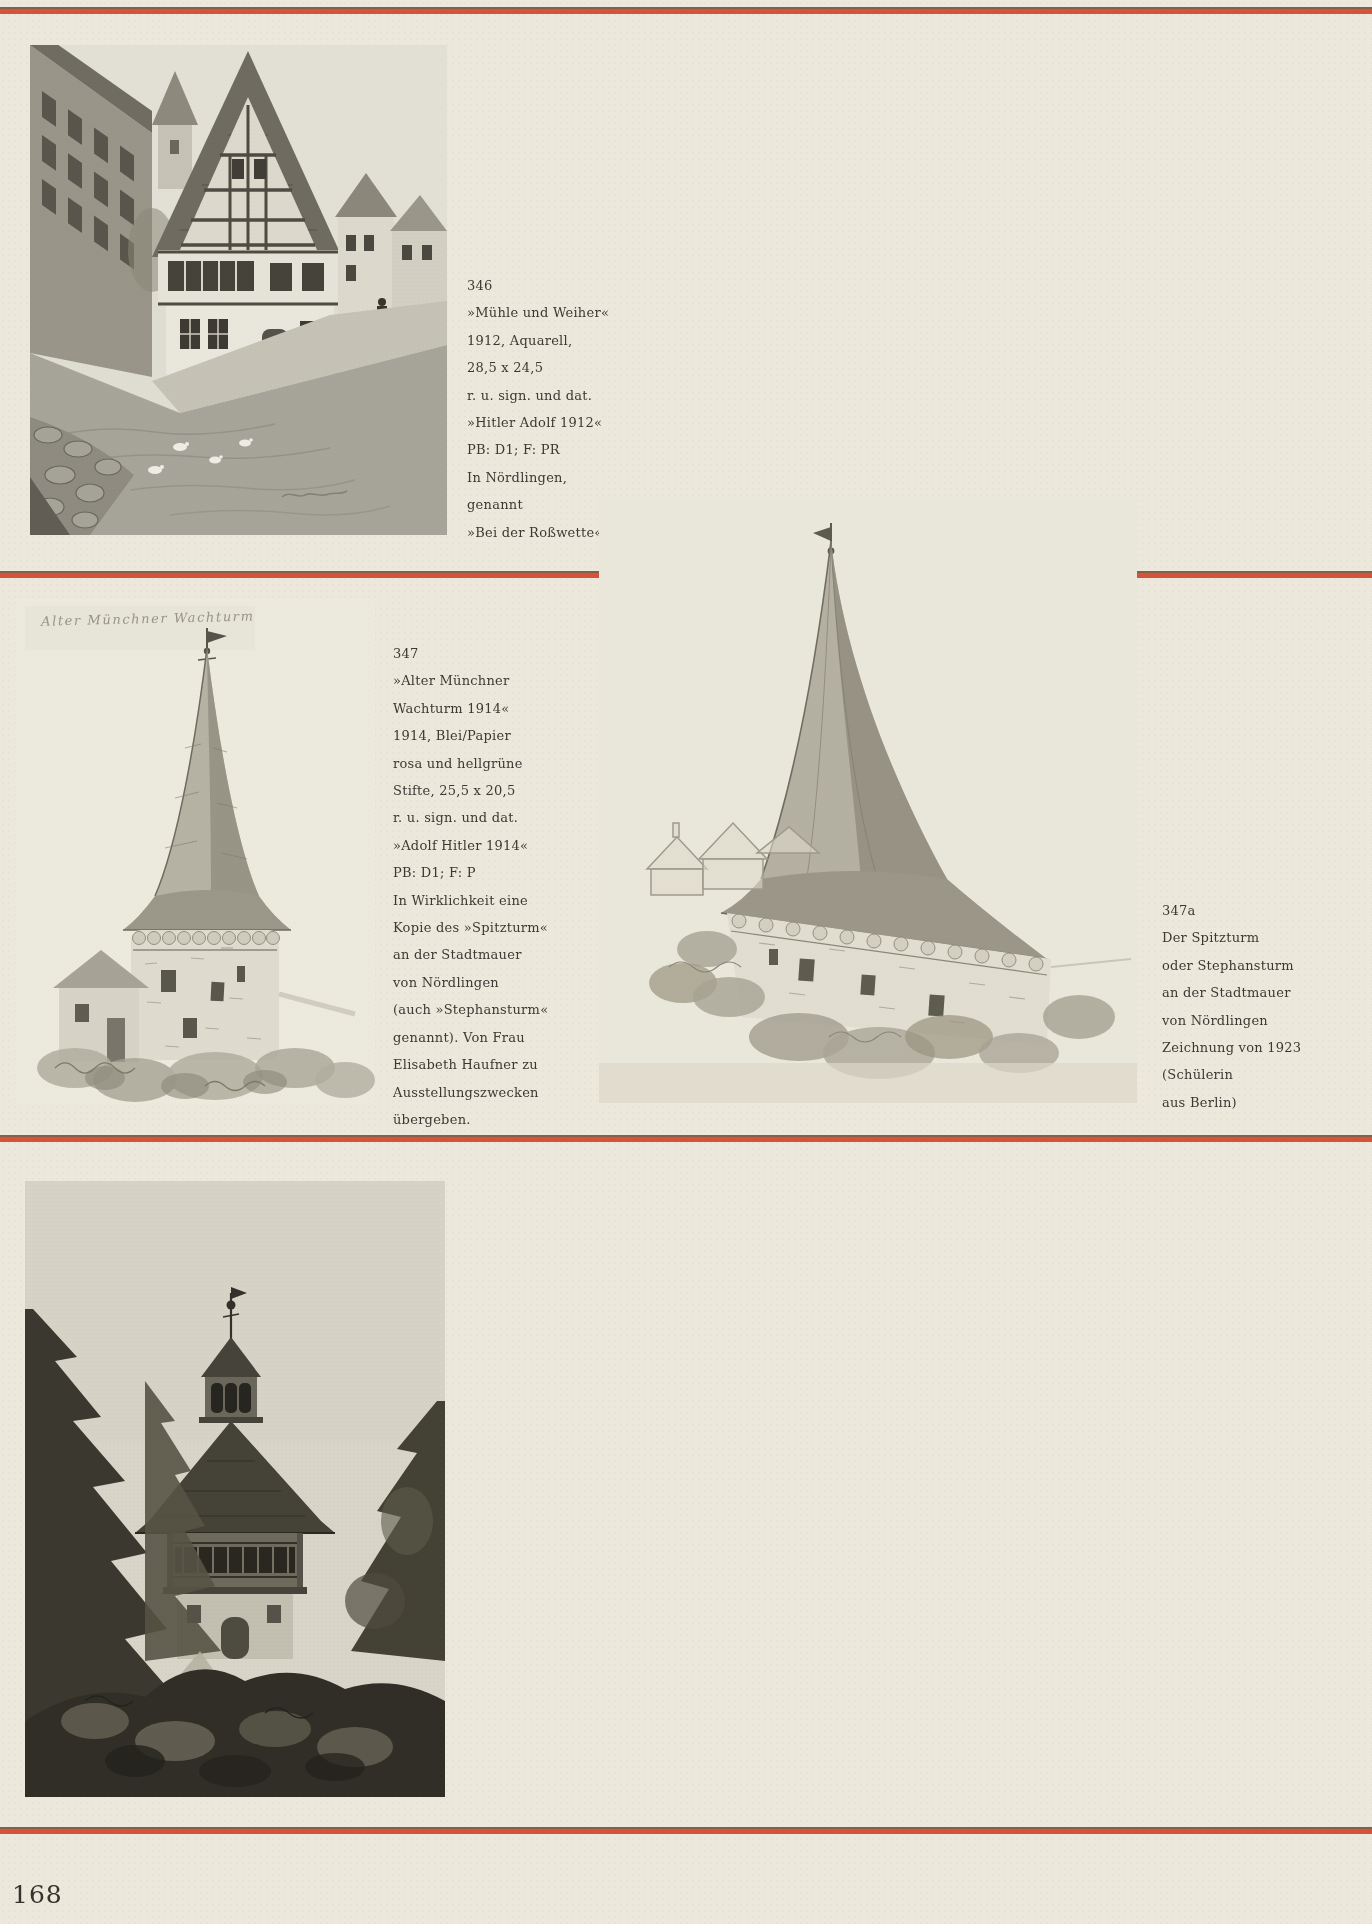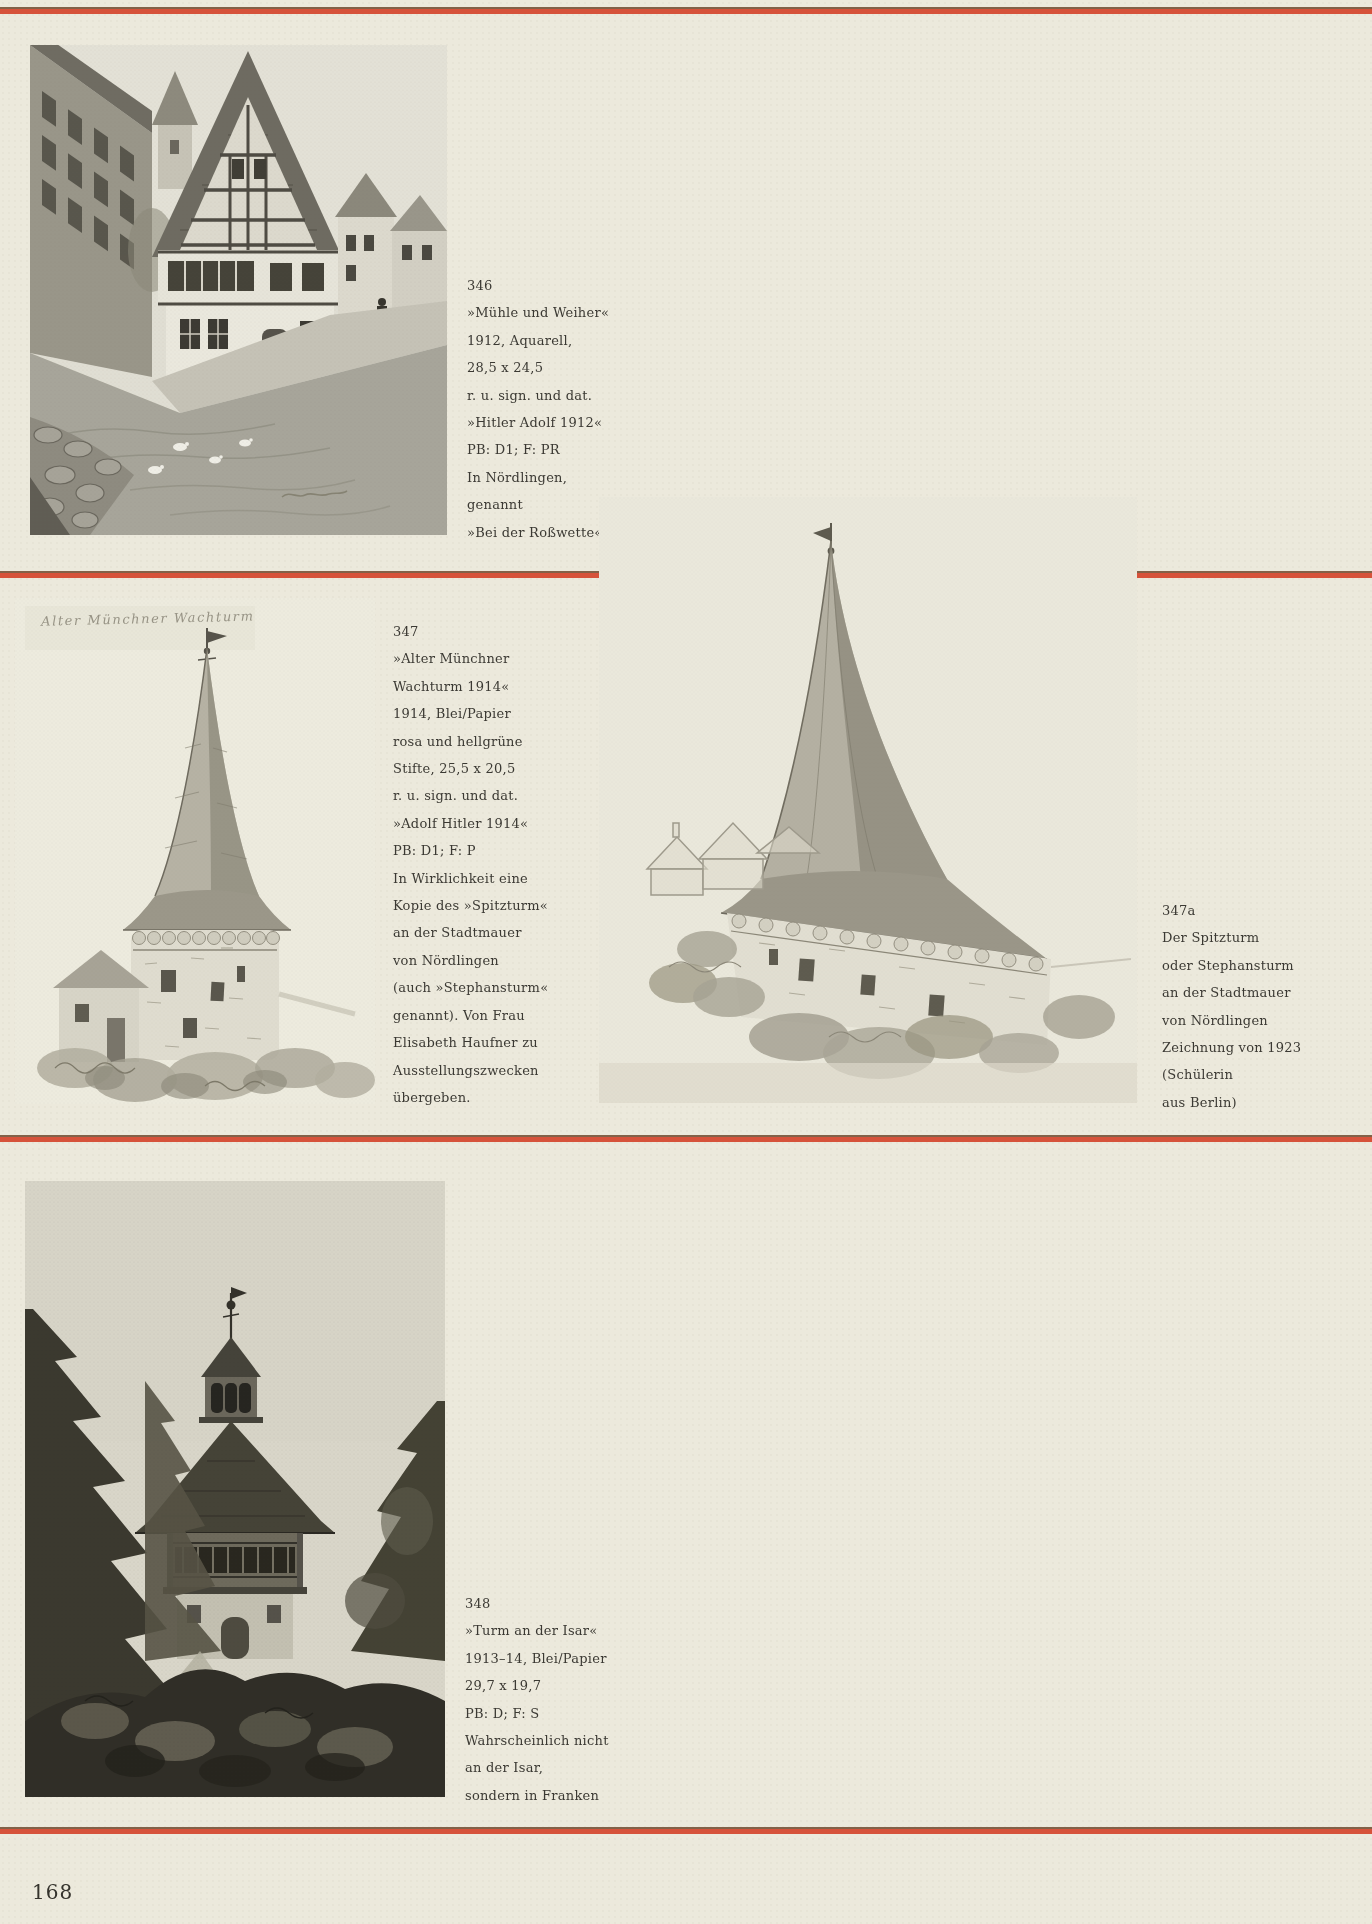--- a/index.html
+++ b/index.html
@@ -20,22 +20,22 @@
     font-size:13px;line-height:27.4px;letter-spacing:0.25px;color:#3b3933;
   }
   .artwork{position:absolute;}
   .artwork svg{display:block;}
   .inscription{
     position:absolute;left:26px;top:13px;width:220px;
     font-style:italic;font-size:13px;color:#8f8b7d;opacity:.9;
     letter-spacing:1.6px;transform:rotate(-1.4deg);white-space:nowrap;
   }
   .page-number{
-    position:absolute;left:32px;top:1880px;
-    font-size:20px;letter-spacing:1px;color:#35332d;
+    position:absolute;left:12px;top:1880px;
+    font-size:25px;letter-spacing:1px;color:#35332d;
   }
 </style>
 </head>
 <body>
 
 <div class="page">
 
   <div class="rule" style="top:7px"></div>
 
   <div class="artwork" style="left:30px;top:45px">
@@ -227,21 +227,21 @@
       <ellipse cx="330" cy="482" rx="30" ry="18" fill="#b2ae9f" opacity="0.8"></ellipse>
       <ellipse cx="90" cy="480" rx="20" ry="12" fill="#8b8778" opacity="0.6"></ellipse>
       <ellipse cx="170" cy="488" rx="24" ry="13" fill="#8b8778" opacity="0.6"></ellipse>
       <ellipse cx="250" cy="484" rx="22" ry="12" fill="#8b8778" opacity="0.6"></ellipse>
       <path d="M40,470 q10,-10 20,0 t20,0 t20,0 t20,0" stroke="#7d7969" stroke-width="1.2" fill="none"></path>
       <path d="M190,488 q10,-9 20,0 t20,0 t20,0" stroke="#7d7969" stroke-width="1.2" fill="none"></path>
       <rect width="360" height="506" fill="url(#g347)"></rect>
     </svg>
     <div class="inscription">Alter Münchner Wachturm</div>
   </div>
-  <div class="caption" style="left:393px;top:618px;width:250px">347
+  <div class="caption" style="left:393px;top:640px;width:250px">347
 »Alter Münchner
 Wachturm 1914«
 1914, Blei/Papier
 rosa und hellgrüne
 Stifte, 25,5 x 20,5
 r. u. sign. und dat.
 »Adolf Hitler 1914«
 PB: D1; F: P
 In Wirklichkeit eine
 Kopie des »Spitzturm«
@@ -398,26 +398,18 @@
       <ellipse cx="250" cy="548" rx="36" ry="18" fill="#6d6a5a" opacity="0.6"></ellipse>
       <ellipse cx="330" cy="566" rx="38" ry="20" fill="#7a7666" opacity="0.6"></ellipse>
       <ellipse cx="110" cy="580" rx="30" ry="16" fill="#23221b" opacity="0.8"></ellipse>
       <ellipse cx="210" cy="590" rx="36" ry="16" fill="#23221b" opacity="0.7"></ellipse>
       <ellipse cx="310" cy="586" rx="30" ry="14" fill="#23221b" opacity="0.75"></ellipse>
       <path d="M60,520 q12,-10 24,0 t24,0" stroke="#23221c" stroke-width="1.4" fill="none"></path>
       <path d="M240,532 q12,-10 24,0 t24,0" stroke="#23221c" stroke-width="1.4" fill="none"></path>
       <rect width="420" height="616" fill="url(#g348)"></rect>
     </svg>
   </div>
-  <div class="caption" style="left:465px;top:1590px;width:240px">348
-»Turm an der Isar«
-1913–14, Blei/Papier
-29,7 x 19,7
-PB: D; F: S
-Wahrscheinlich nicht
-an der Isar,
-sondern in Franken</div>
 
   <div class="rule" style="top:1827px"></div>
 
   <div class="page-number">168</div>
 
 </div>
 
 </body></html>

